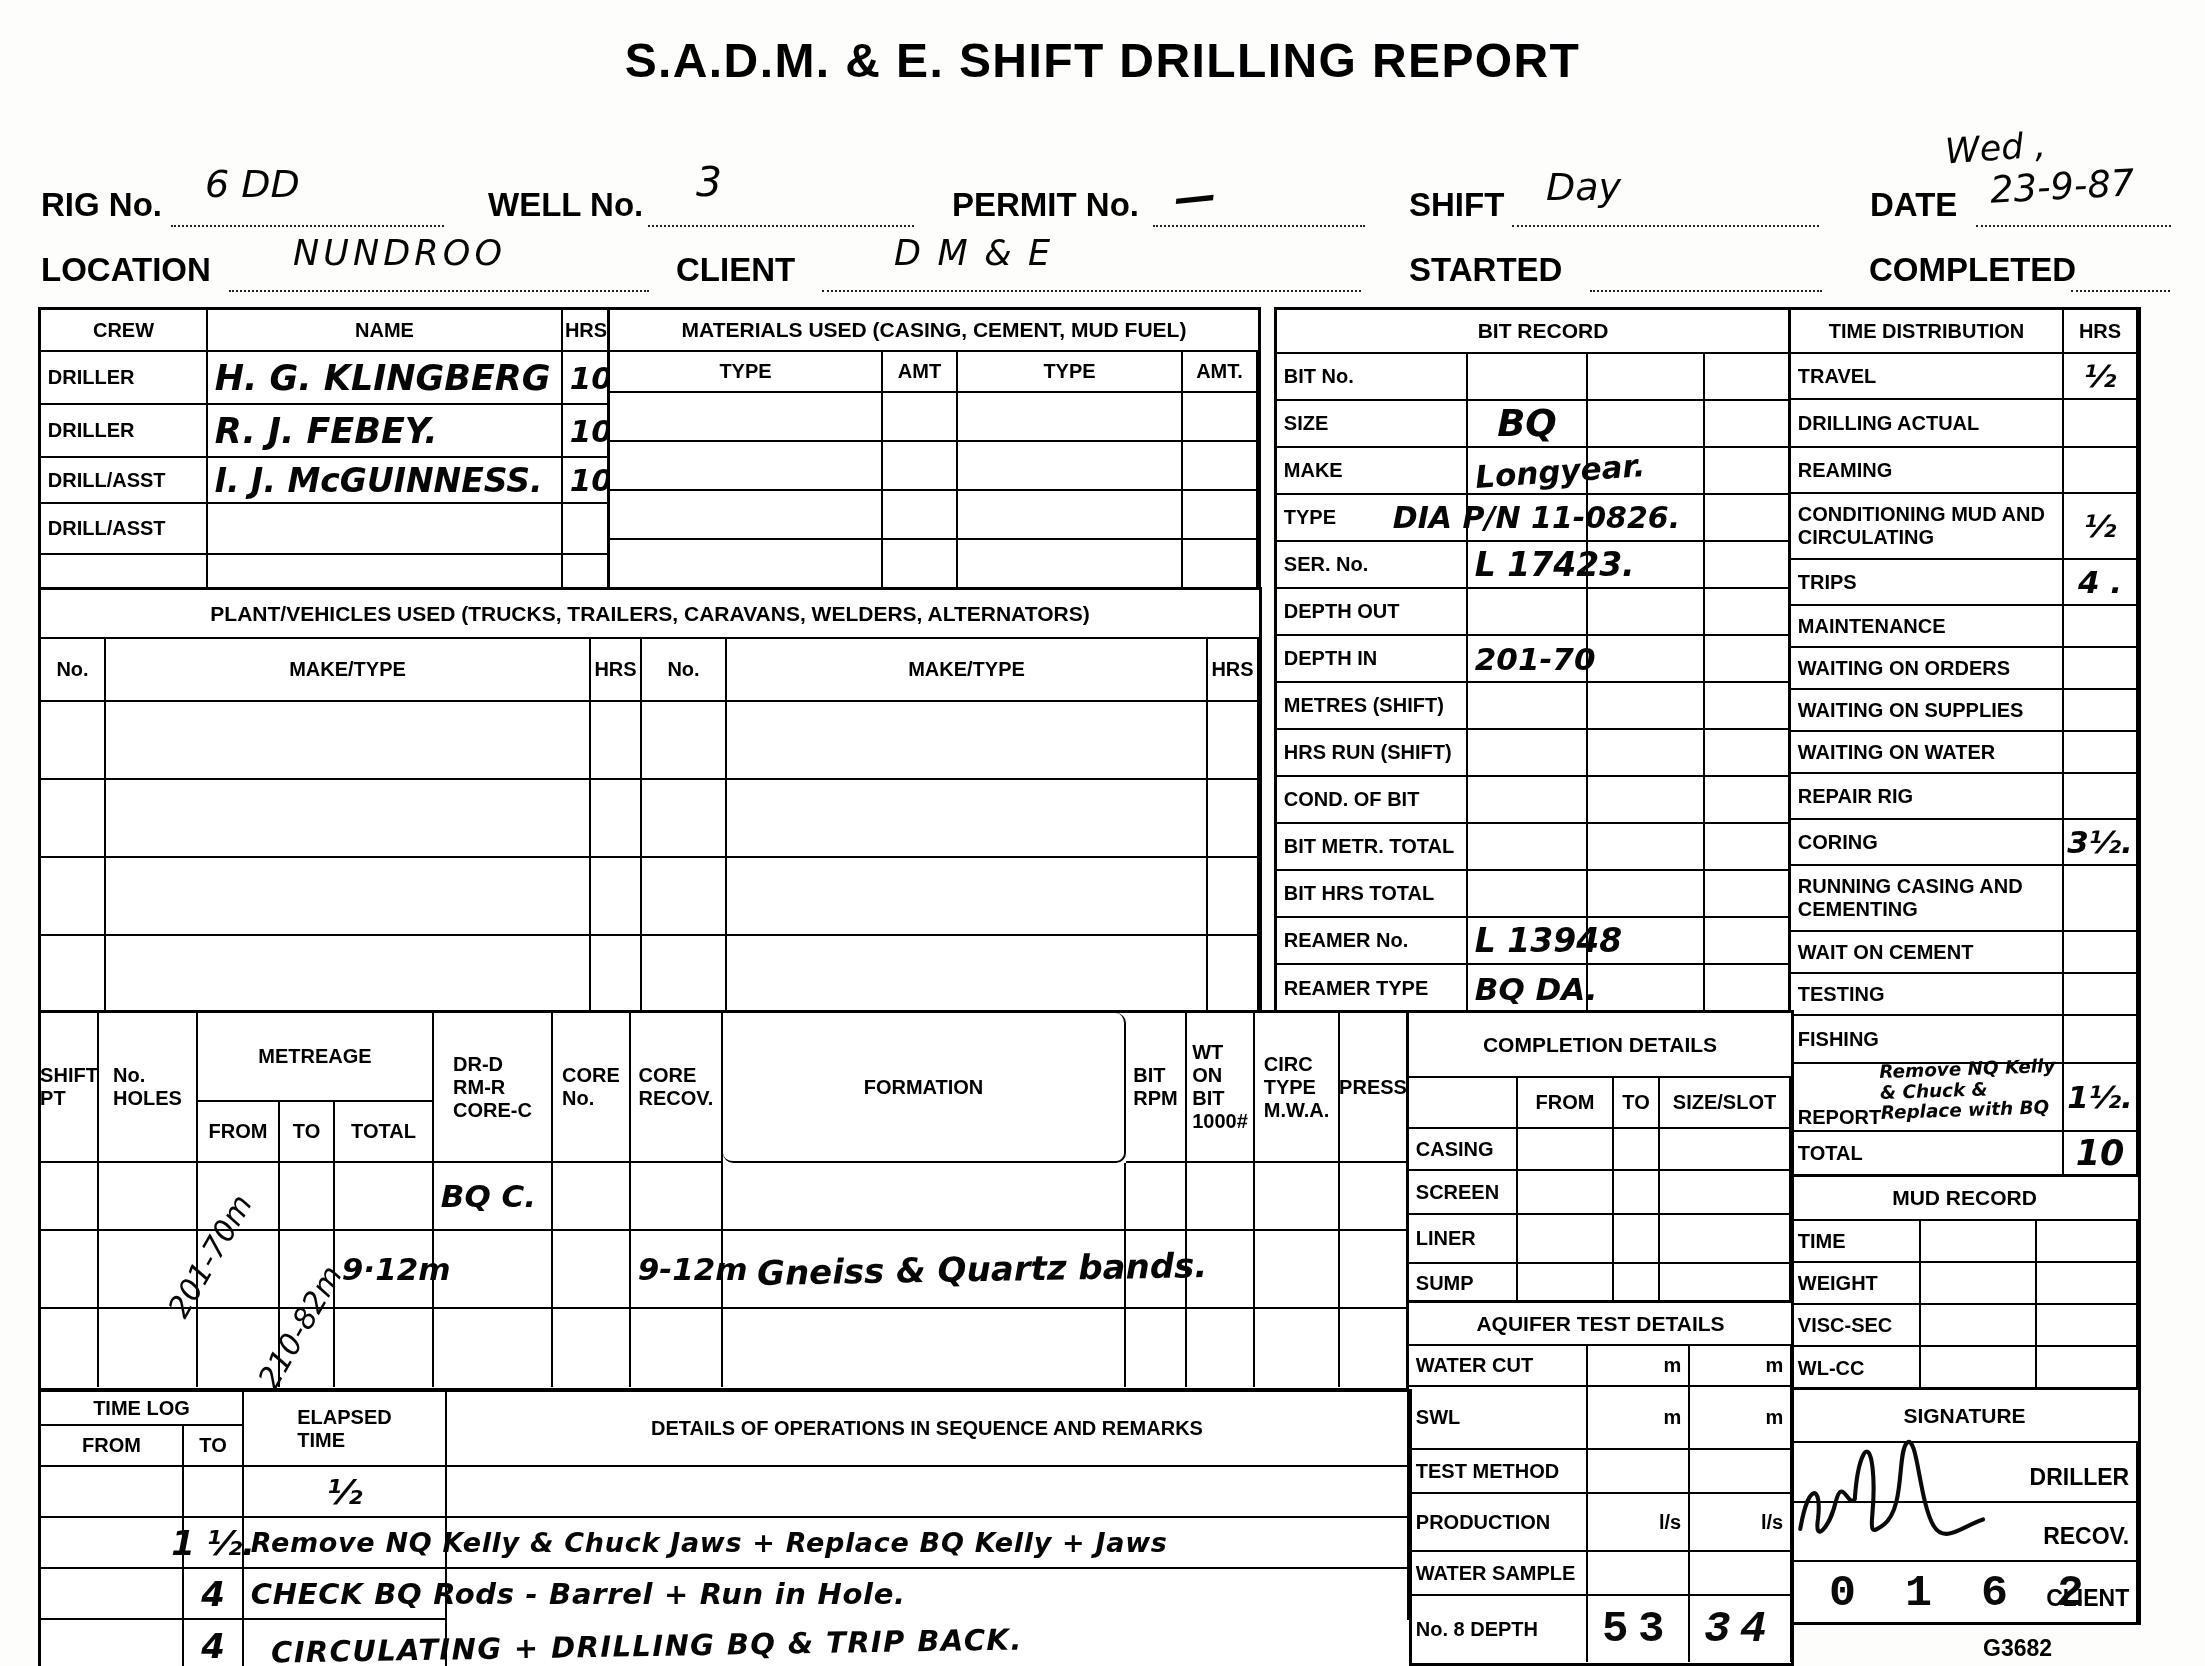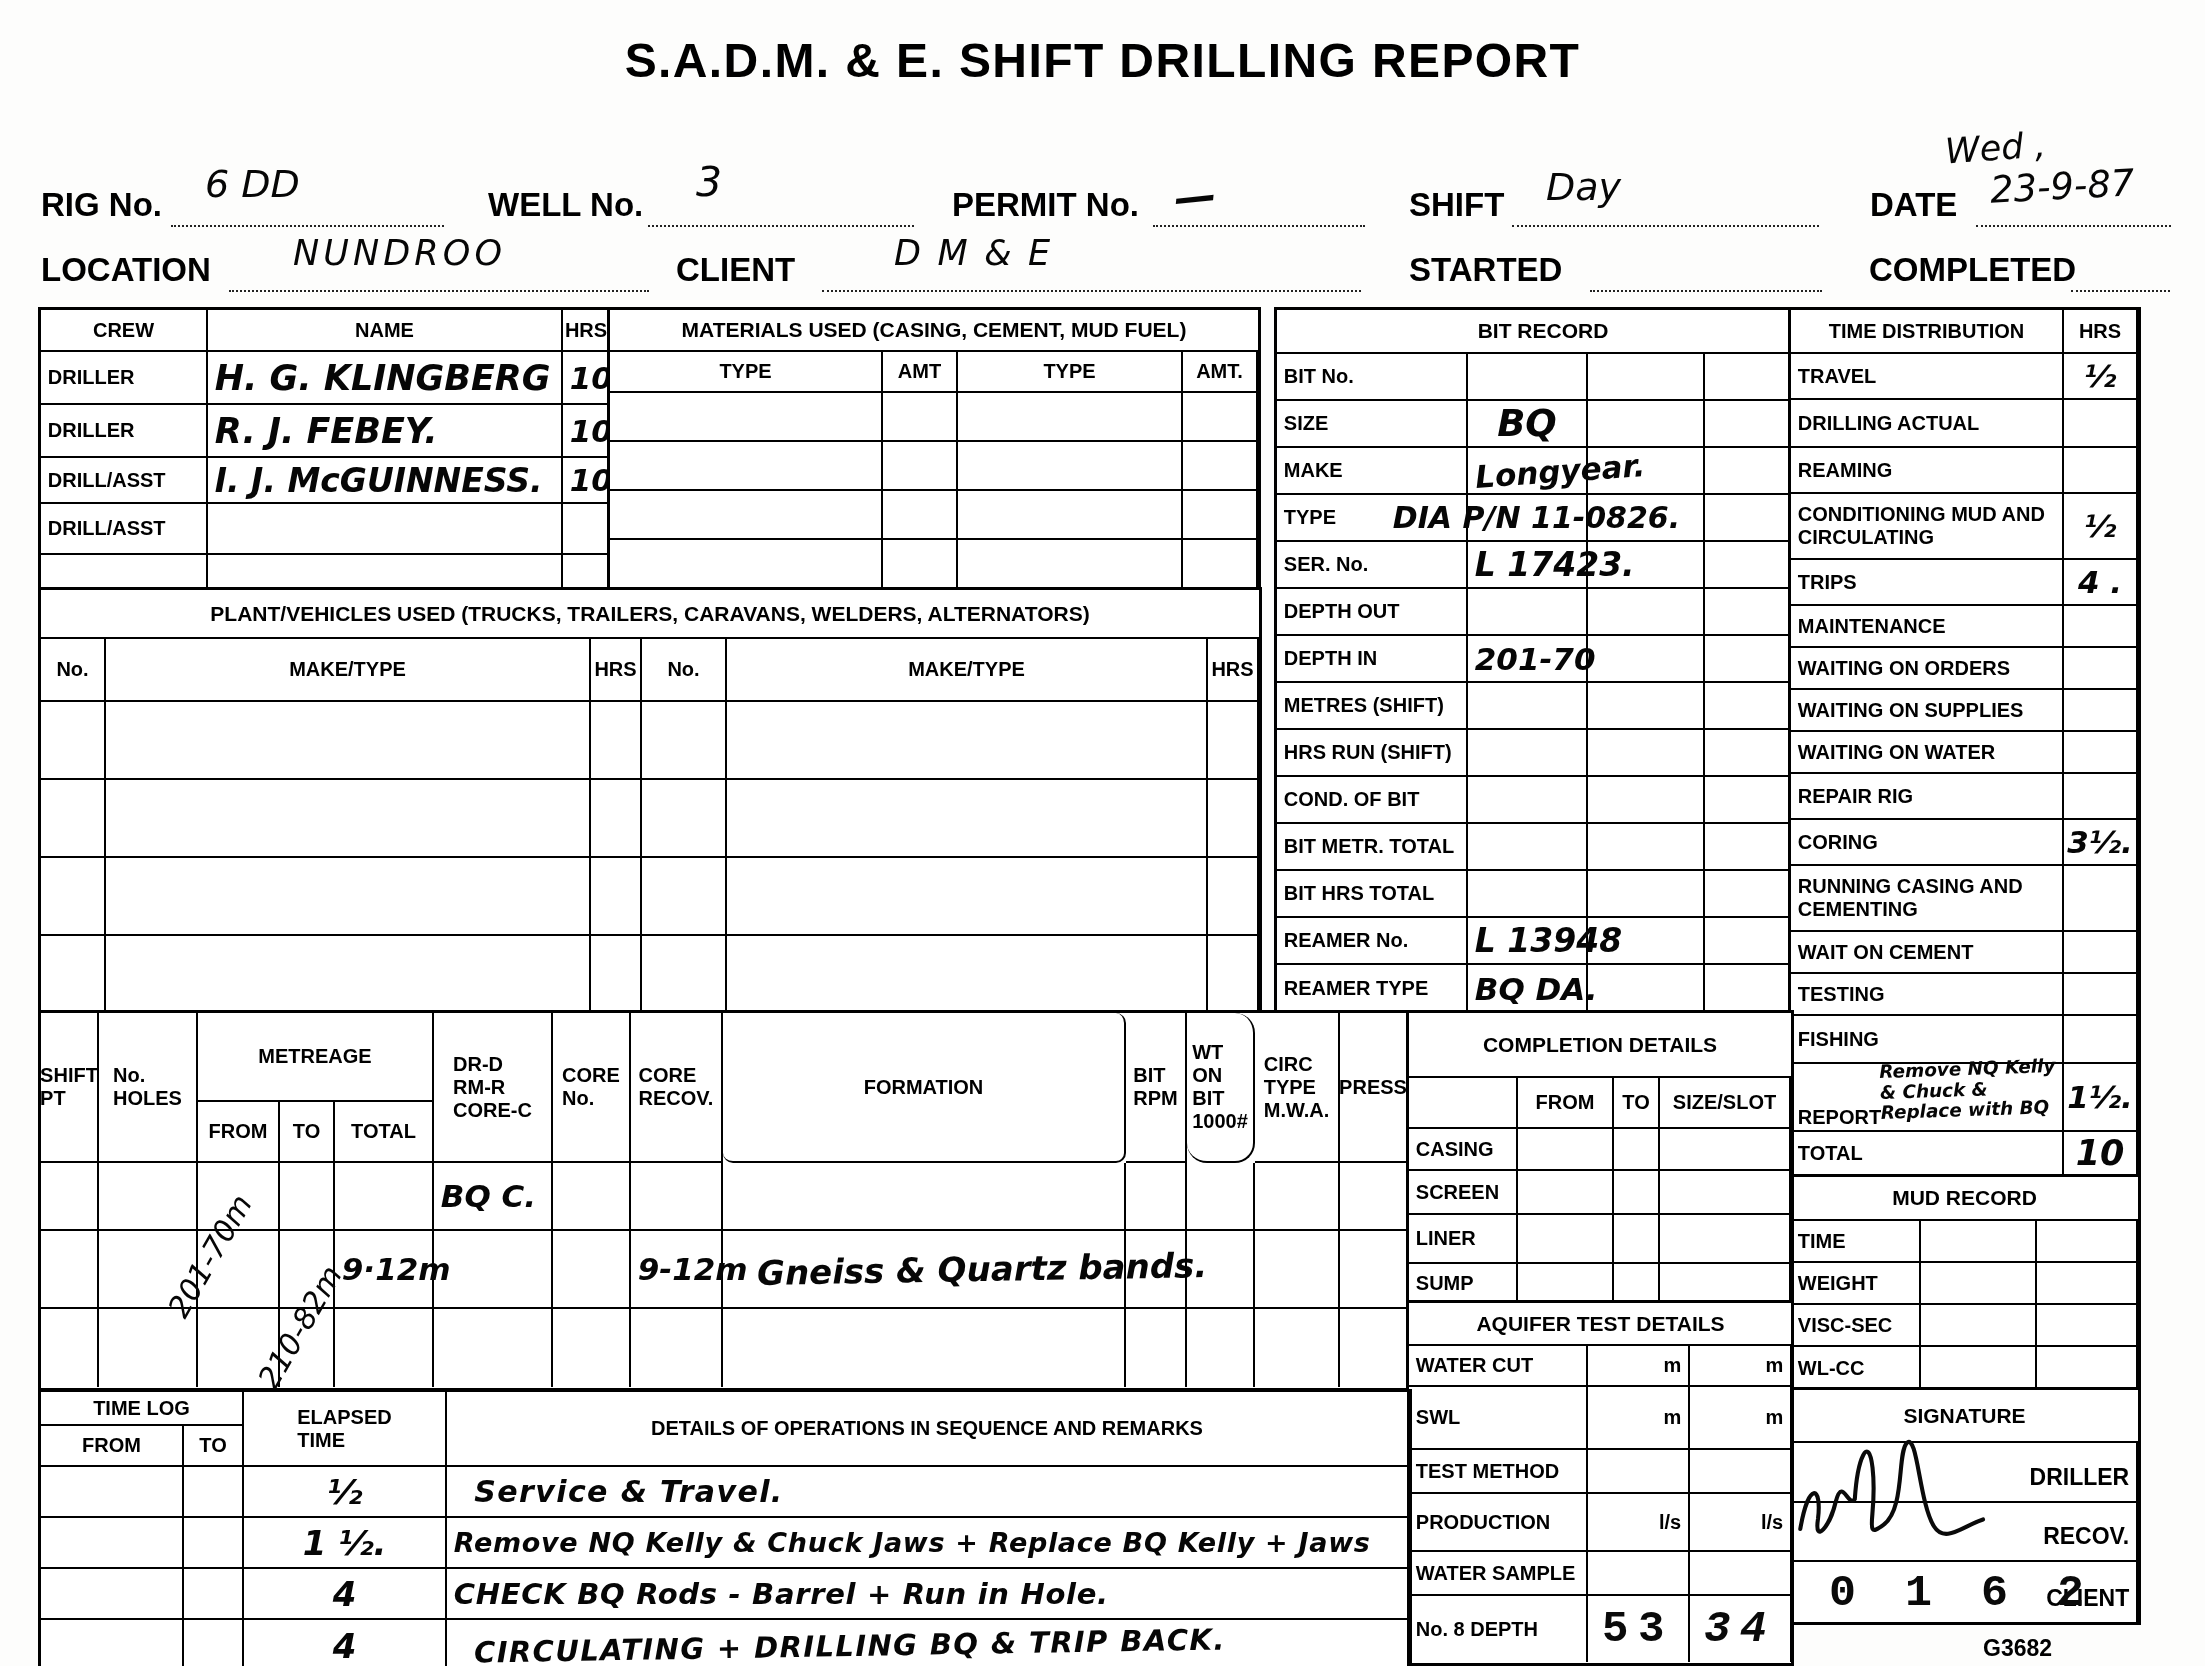--- a/index.html
+++ b/index.html
@@ -288,21 +288,21 @@
     <div class="c ctr" style="grid-row:1/3;">DR-D
 RM-R
 CORE-C</div>
     <div class="c ctr" style="grid-row:1/3;">CORE
 No.</div>
     <div class="c ctr" style="grid-row:1/3;">CORE
 RECOV.</div>
     <div class="c ctr" style="grid-row:1/3;border-radius:10px;">FORMATION</div>
     <div class="c ctr" style="grid-row:1/3;">BIT
 RPM</div>
-    <div class="c ctr" style="grid-row:1/3;border-radius:20px;">WT
+    <div class="c ctr" style="grid-row:1/3;">WT
 ON
 BIT
 1000#</div>
     <div class="c ctr" style="grid-row:1/3;">CIRC
 TYPE
 M.W.A.</div>
     <div class="c ctr" style="grid-row:1/3;">PRESS</div>
     <div class="c ctr" style="grid-row:2;grid-column:3;">FROM</div>
     <div class="c ctr" style="grid-row:2;grid-column:4;">TO</div>
     <div class="c ctr" style="grid-row:2;grid-column:5;">TOTAL</div>
@@ -402,21 +402,20 @@
     <div class="c ctr" style="grid-column:1/3;">TIME LOG</div>
     <div class="c ctr" style="grid-row:1/3;grid-column:3;">ELAPSED
 TIME</div>
     <div class="c ctr" style="grid-row:1/3;grid-column:4;">DETAILS OF OPERATIONS IN SEQUENCE AND REMARKS</div>
     <div class="c ctr" style="grid-row:2;grid-column:1;">FROM</div>
     <div class="c ctr" style="grid-row:2;grid-column:2;">TO</div>
 
     <div class="c"></div>
       <div class="c"></div>
     <div class="c ctr"><span class="hw" style="font-size:34px;">½</span></div>
-    <div class="c"><span class="hw" style="font-size:30px;margin-left:20.5px;letter-spacing:1.4px;">Service &amp; Travel.</span></div>
 
     <div class="c"></div>
       <div class="c"></div>
     <div class="c ctr"><span class="hw" style="font-size:34px;">1 ½.</span></div>
     <div class="c"><span class="hw" style="font-size:27px;letter-spacing:0.7px;">Remove NQ Kelly &amp; Chuck Jaws + Replace BQ Kelly + Jaws</span></div>
 
     <div class="c"></div>
       <div class="c"></div>
     <div class="c ctr"><span class="hw" style="font-size:34px;">4</span></div>
     <div class="c"><span class="hw" style="font-size:29px;letter-spacing:0.7px;">CHECK BQ Rods - Barrel + Run in Hole.</span></div>

